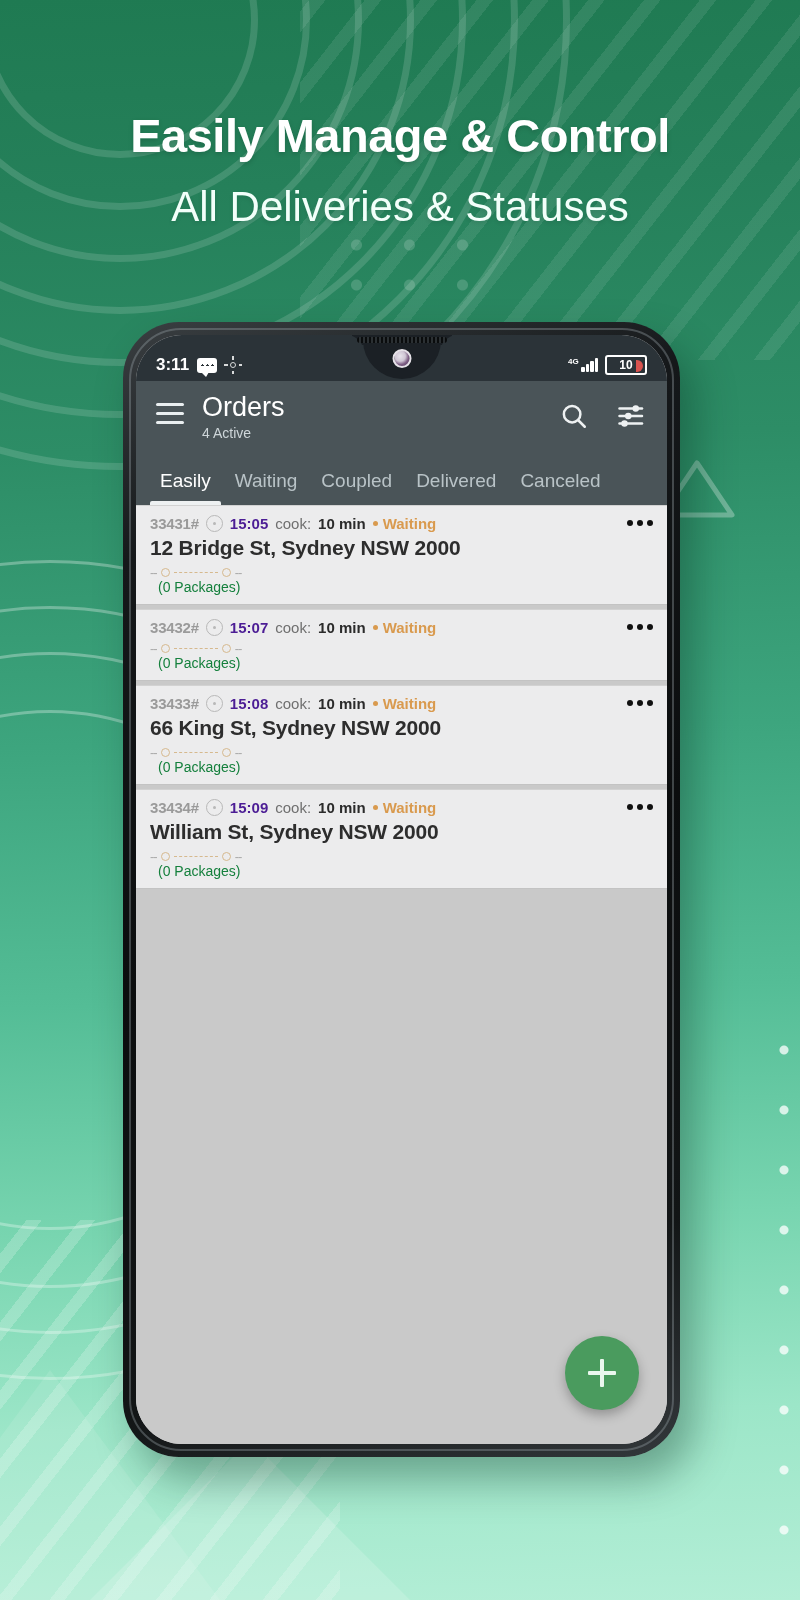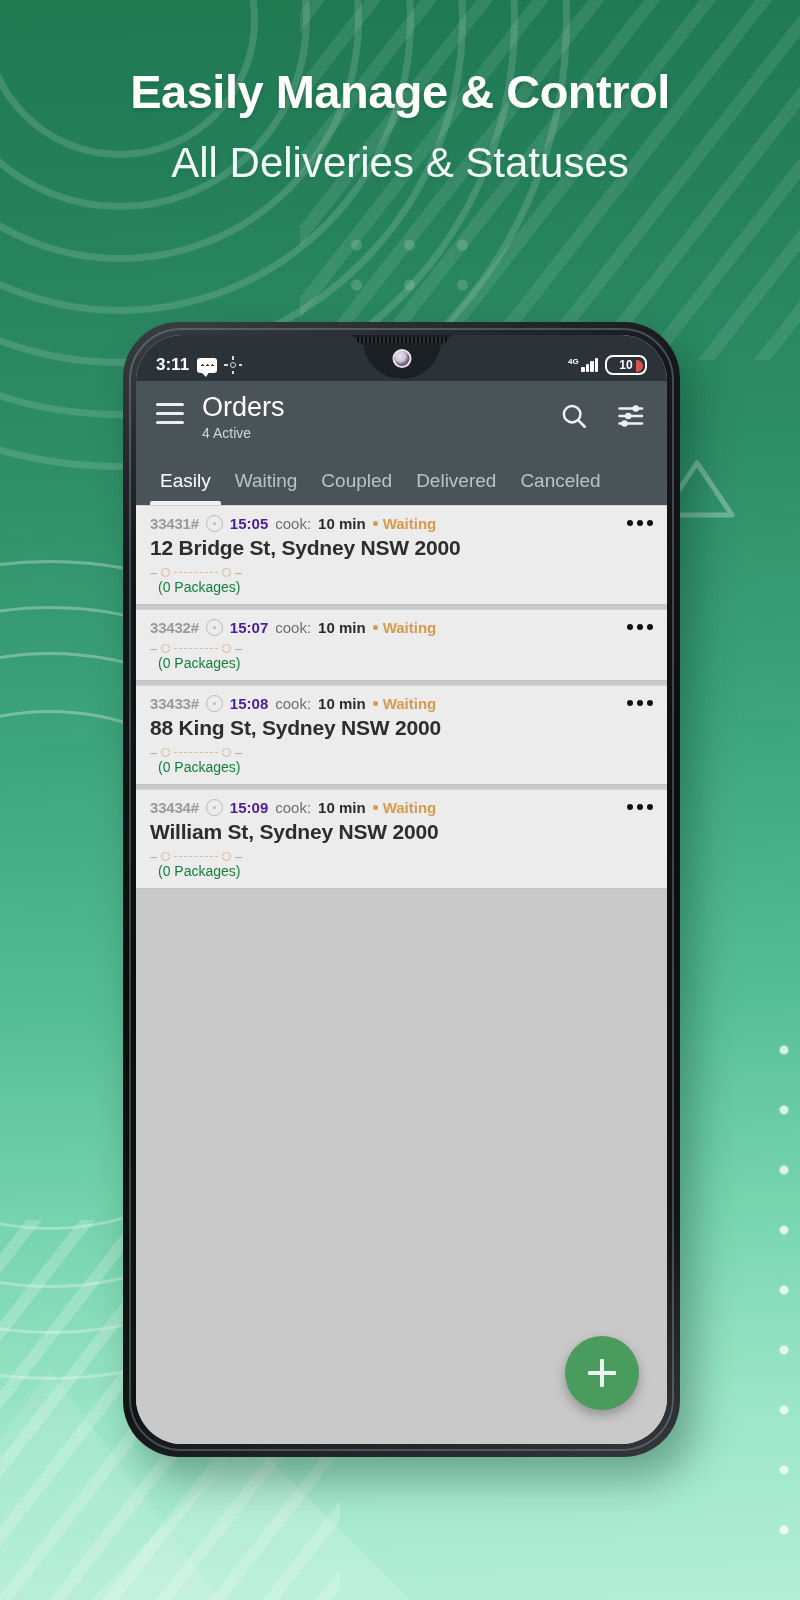--- a/index.html
+++ b/index.html
@@ -72,21 +72,21 @@
     border-right:170px solid transparent;
     border-bottom:230px solid rgba(255,255,255,0.10);
   }
   .tri-outline {
     position:absolute; top:455px; right:62px; width:82px; height:66px;
   }
 
   
   .headings { position:absolute; top:0; left:0; width:800px; z-index:5; text-align:center; }
   h1.hl {
-    margin-top:64px;
+    margin-top:108px;
     font-size:47px; font-weight:bold; color:#ffffff;
     letter-spacing:-0.5px;
     text-shadow:0 2px 5px rgba(0,0,0,0.16);
   }
   h2.hl2 {
     margin-top:20px;
     font-size:42px; font-weight:400; color:#f2fffa;
     letter-spacing:0px;
     text-shadow:0 2px 4px rgba(0,0,0,0.10);
   }
@@ -188,21 +188,21 @@
   .bright-ico i:nth-child(3){ left:-1px; top:7px; width:3.5px; height:2px; }
   .bright-ico i:nth-child(4){ left:13.5px; top:7px; width:3.5px; height:2px; }
   .net { display:flex; align-items:flex-end; gap:1px; position:relative; padding-left:13px; }
   .net .g { position:absolute; left:0; top:-1px; font-size:8px; font-weight:bold;text-align:center; }
   .net b { display:block; width:3.5px; background:#fff; border-radius:1px; }
   .net b:nth-of-type(1){ height:5px; }
   .net b:nth-of-type(2){ height:8px; }
   .net b:nth-of-type(3){ height:11px; }
   .net b:nth-of-type(4){ height:14px; }
   .batt {
-    width:42px; height:20px; border:2px solid #fff; border-radius:8px;
+    width:42px; height:20px; border:2px solid #fff; border-radius:3px;
     display:flex; align-items:center; justify-content:center;
     font-size:12px; font-weight:bold; position:relative;
   }
   .batt:after {
     content:""; position:absolute; right:2px; top:3px; width:7px; height:12px;
     background:#d9534f; border-radius:0 6px 6px 0;
   }
 
   .appbar {
     background:#4a5458; flex:0 0 auto;
@@ -466,21 +466,21 @@
             <span class="stat">
               <i class="dot"></i>
               <span>Waiting</span>
             </span>
           </div>
           <div class="kebab">
               <i></i>
               <i></i>
               <i></i>
             </div>
-          <div class="addr">88 King St, Sydney NSW 2000</div>
+          <div class="addr">66 King St, Sydney NSW 2000</div>
           <div class="prog">
             <span class="dash">--</span>
             <span class="node"></span>
             <span class="mid"></span>
             <span class="node"></span>
             <span class="dash">--</span>
           </div>
           <div class="pkg">(0 Packages)</div>
         </div>
 

